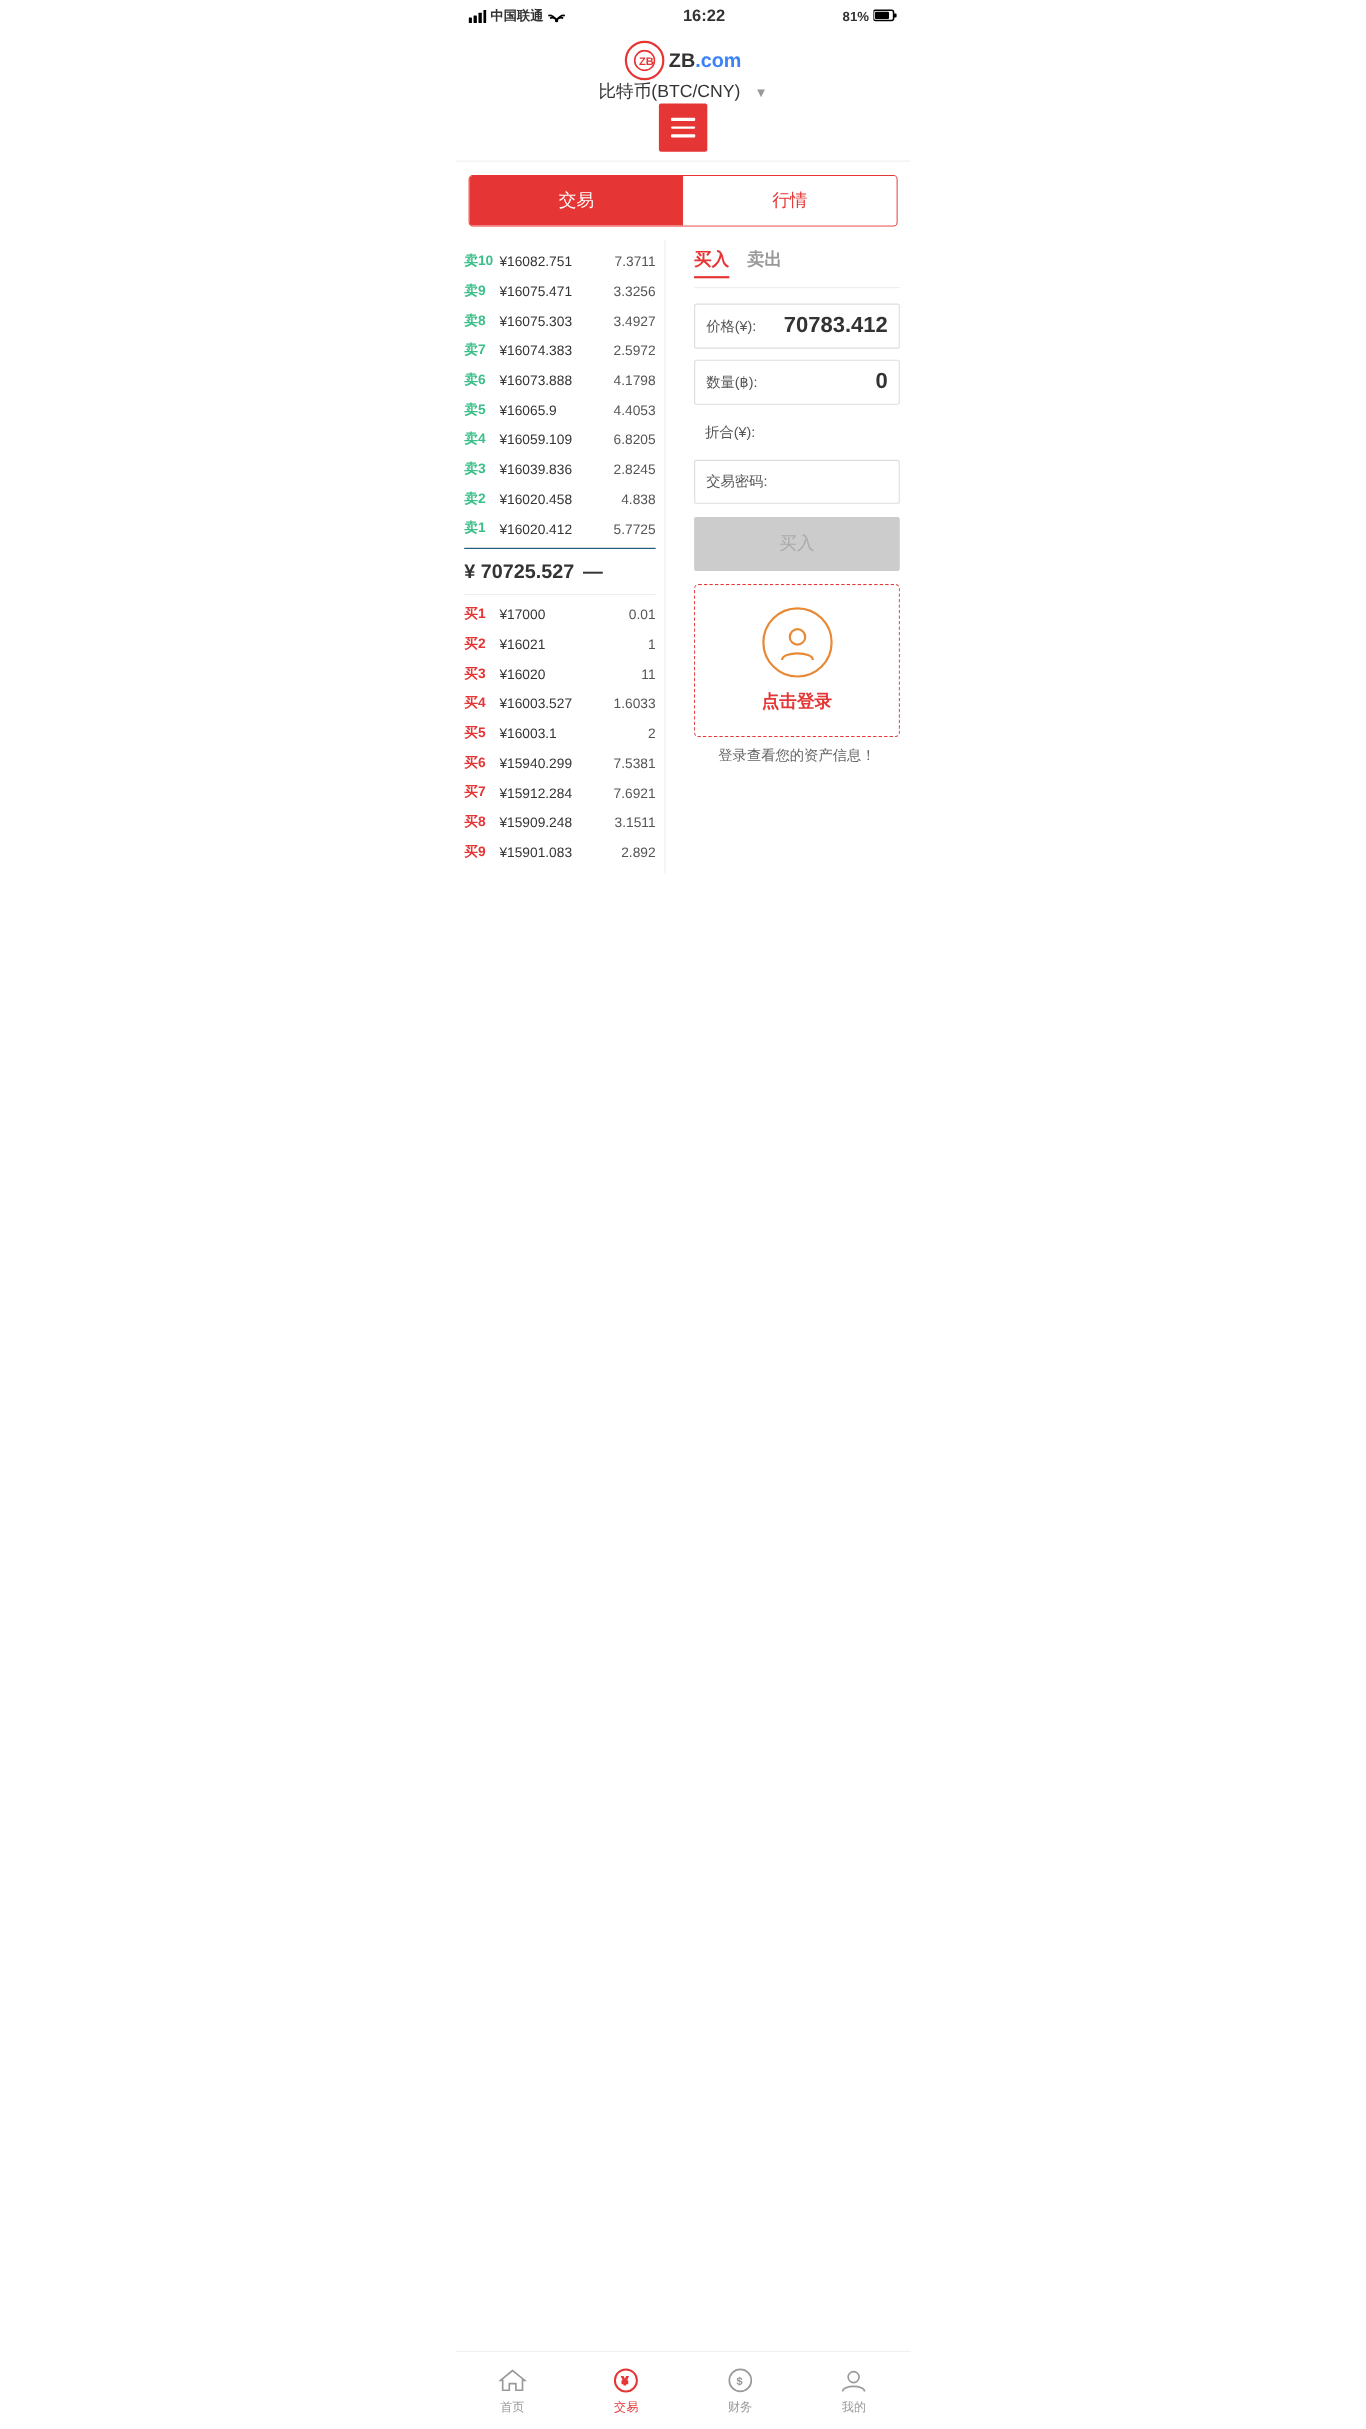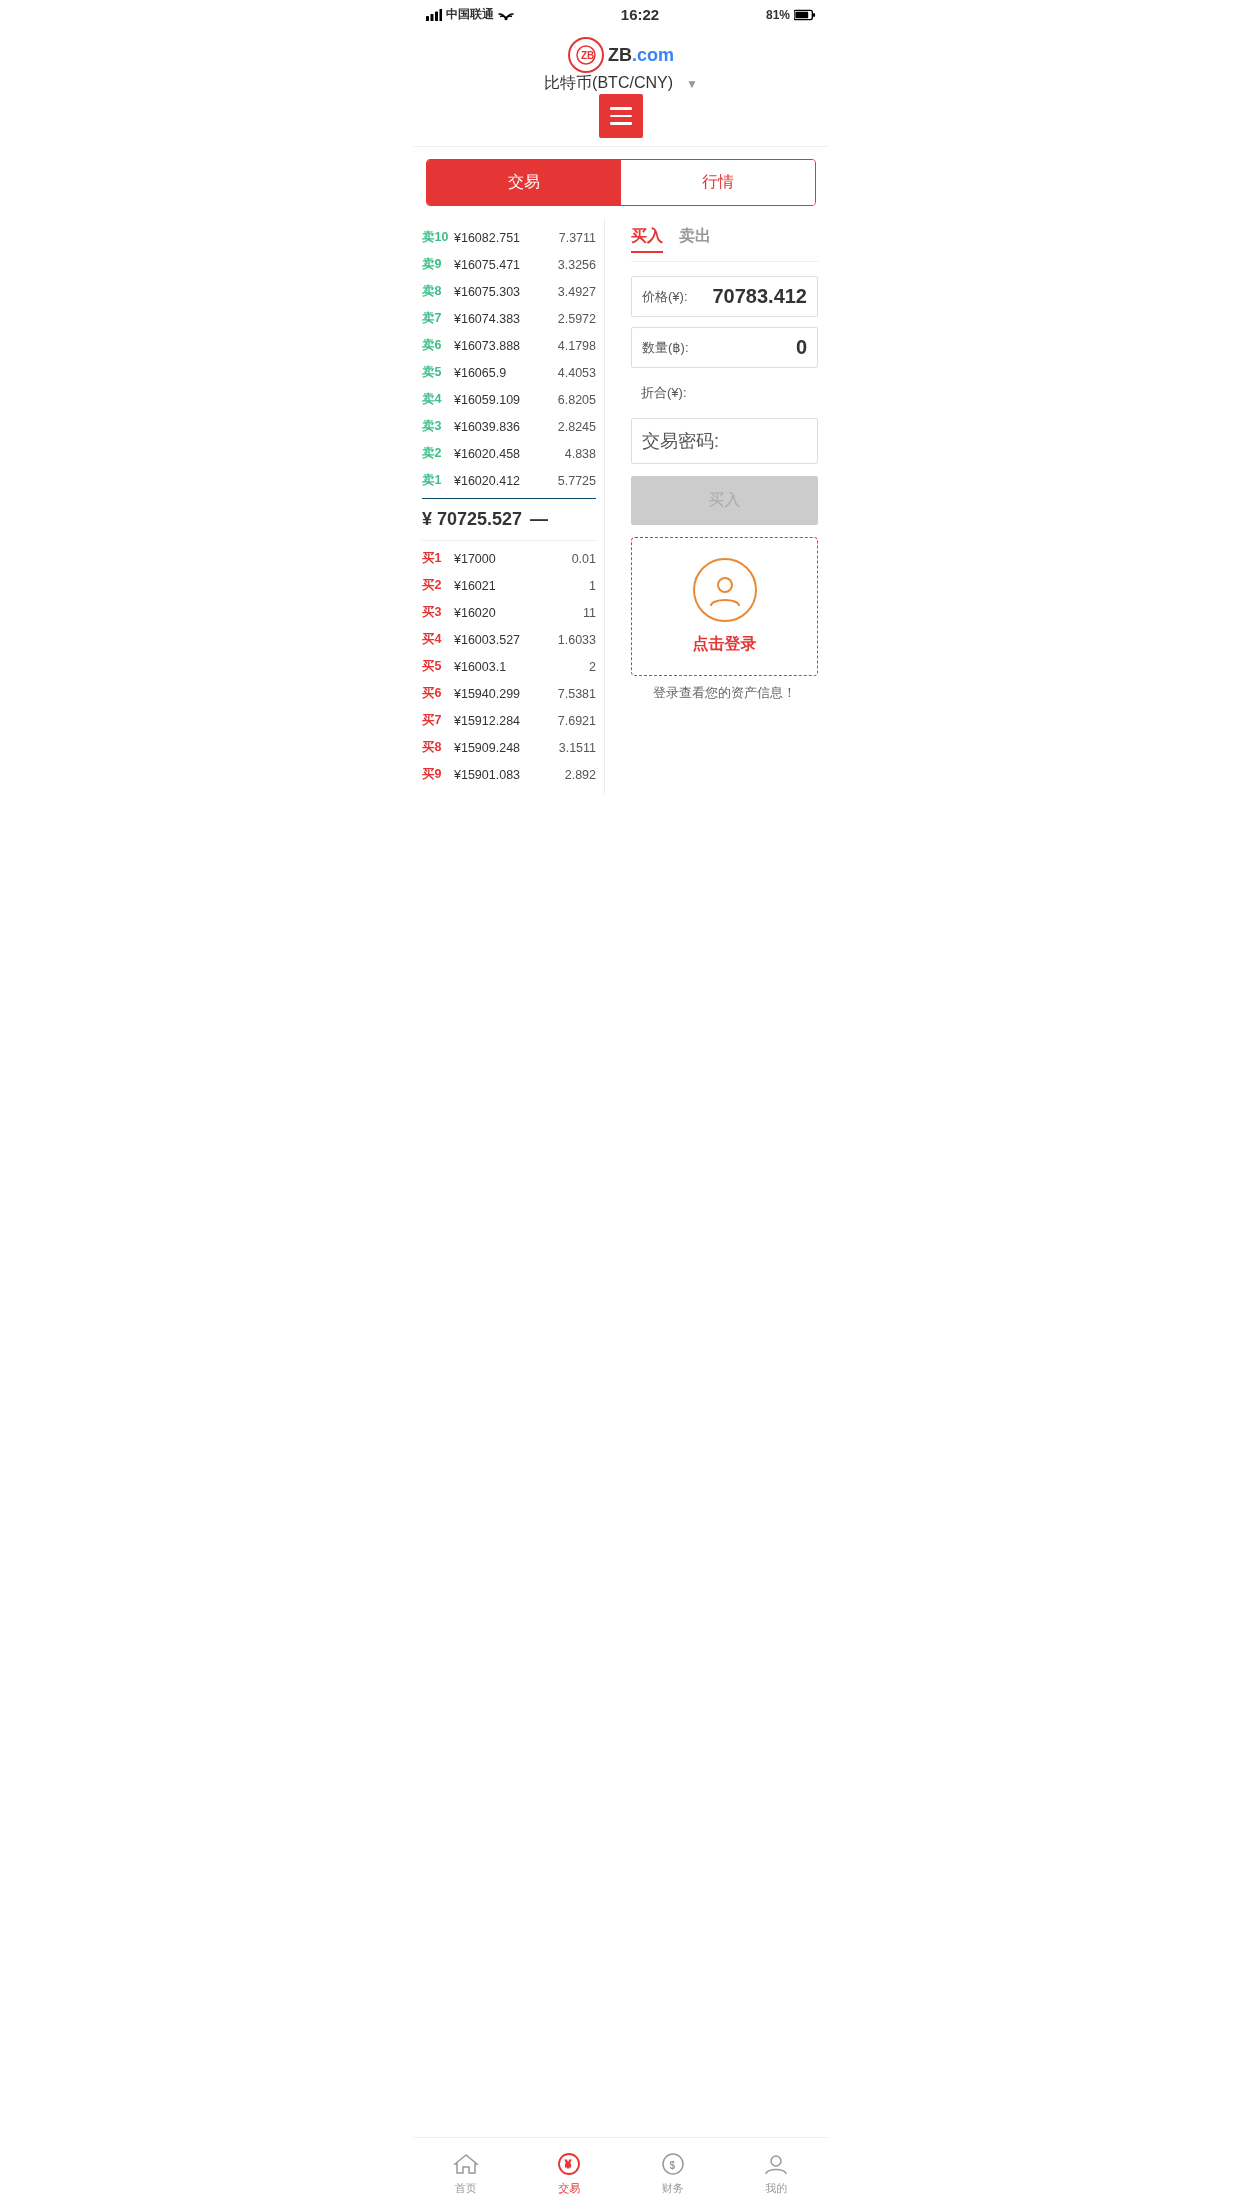--- a/index.html
+++ b/index.html
@@ -18,21 +18,21 @@
       display: flex;
       justify-content: space-between;
       align-items: center;
       padding: 6px 12px;
       background: #fff;
       font-size: 12px;
       font-weight: 600;
     }
     .status-left { display: flex; align-items: center; gap: 4px; }
     .status-center { font-size: 15px; font-weight: 600; }
-    .status-right { display: flex; align-items: center; gap: 4px; font-size: 12px; }
+    .status-right { display: flex; gap: 4px; font-size: 12px; }
 
     
     .header {
       display: flex;
       align-items: center;
       justify-content: space-between;
       padding: 8px 12px;
       border-bottom: 1px solid #eee;
       background: #fff;
       flex-direction: column;
@@ -210,21 +210,21 @@
       padding: 6px 10px;
       font-size: 13px;
       color: #555;
       margin-bottom: 10px;
     }
     .password-field {
       border: 1px solid #ddd;
       border-radius: 2px;
       padding: 10px;
       margin-bottom: 12px;
-      font-size: 18px;
+      font-size: 13px;
       color: #555;
     }
 
     .buy-btn {
       width: 100%;
       padding: 14px;
       background: #ccc;
       color: #aaa;
       font-size: 16px;
       text-align: center;

